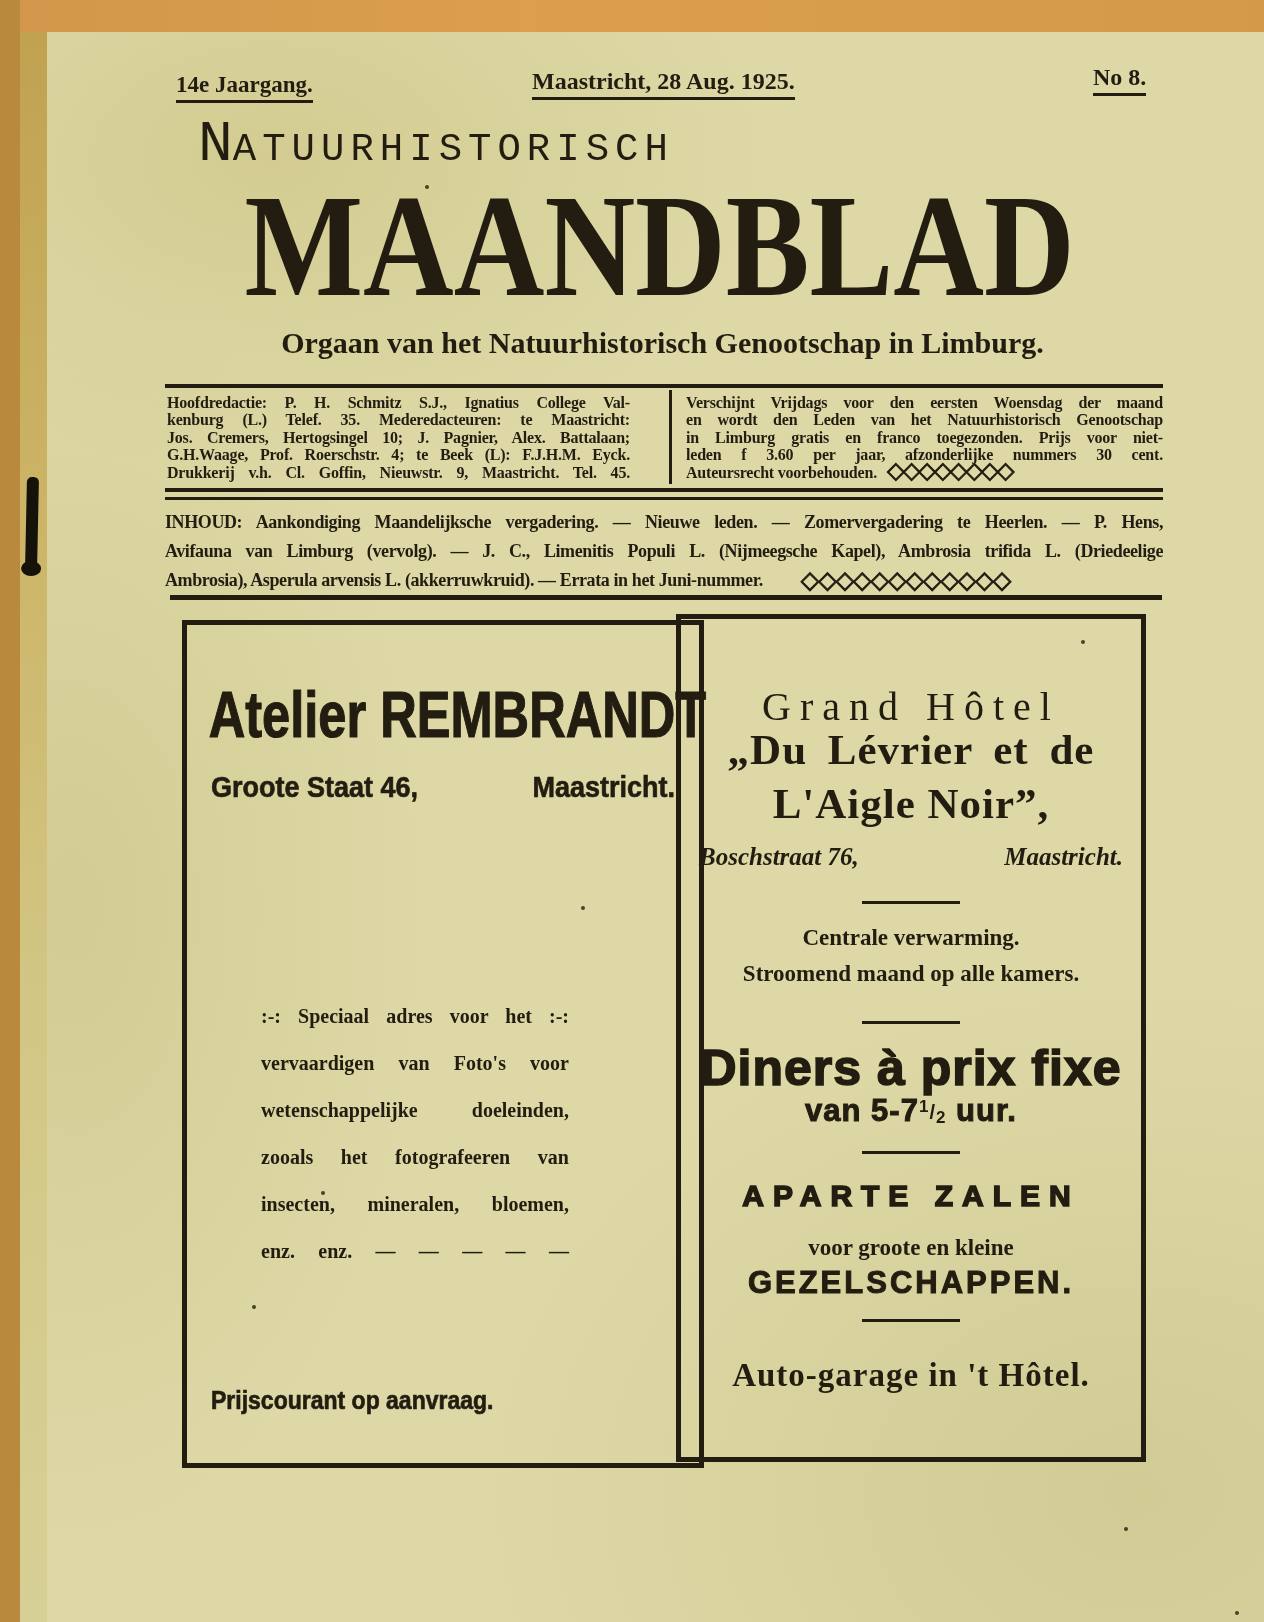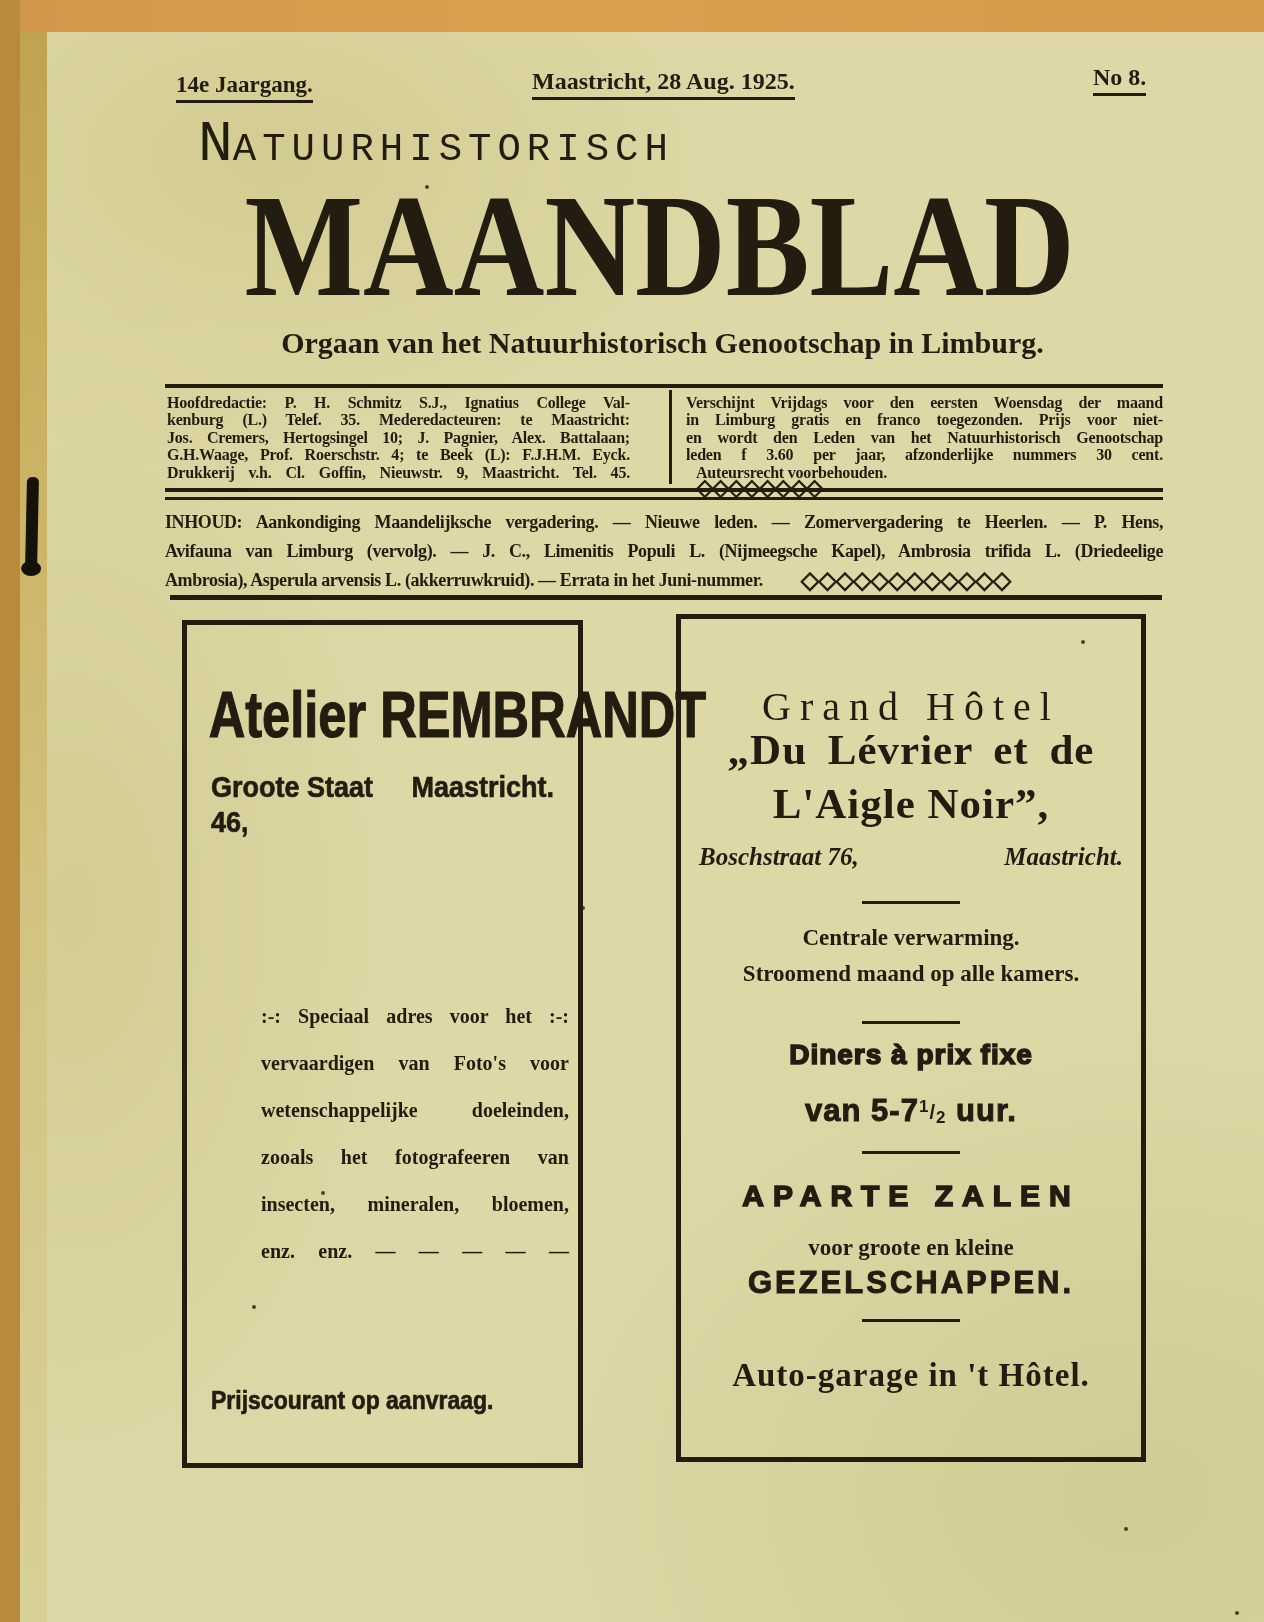--- a/index.html
+++ b/index.html
@@ -46,37 +46,37 @@
     transform:scaleX(.86);transform-origin:50% 0;letter-spacing:0;white-space:nowrap;}
   .subtitle{left:145px;top:326px;width:995px;text-align:center;
     font-size:30px;font-weight:bold;}
 
   .rule-top{left:145px;top:384px;width:998px;height:4px;}
   .ed-col{font-size:16px;font-weight:bold;line-height:17.4px;letter-spacing:-0.2px;}
   .ed-col .ln{text-align:justify;text-align-last:justify;white-space:nowrap;}
   .ed-left{left:147px;top:394px;width:463px;}
   .ed-divider{left:649px;top:390px;width:3px;height:94px;}
   .ed-right{left:666px;top:394px;width:477px;}
-  .ed-last{display:flex;align-items:baseline;white-space:nowrap;flex-direction:column;}
+  .ed-last{display:flex;align-items:baseline;white-space:nowrap;}
   .diamonds{font-weight:bold;letter-spacing:-2px;-webkit-text-stroke:1px #221d10;}
   .ed-last .diamonds{font-size:23px;margin-left:10px;line-height:14px;}
 
   .rule-d1{left:145px;top:488px;width:998px;height:4px;}
   .rule-d2{left:145px;top:497px;width:998px;height:3px;}
 
   .contents{left:145px;top:508px;width:998px;font-size:18px;font-weight:bold;
     line-height:29px;letter-spacing:-0.4px;}
   .contents .ln{text-align:justify;text-align-last:justify;white-space:nowrap;}
   .contents .ln3{display:flex;align-items:center;white-space:nowrap;}
   .contents .diamonds{font-size:24px;margin-left:38px;letter-spacing:-1px;}
 
   .rule-full{left:150px;top:595px;width:992px;height:5px;}
 
   .adbox{border:5px solid #221d10;box-sizing:border-box;background:transparent;}
-  .ad-left{left:162px;top:620px;width:401px;height:848px;}
+  .ad-left{left:162px;top:620px;width:522px;height:848px;}
   .ad-right{left:656px;top:614px;width:470px;height:848px;}
 
   .sans-heavy{font-family:"Liberation Sans","DejaVu Sans",sans-serif;font-weight:bold;
     color:#221d10;}
   .stroke-lg{-webkit-text-stroke:1.6px #221d10;}
   .stroke-md{-webkit-text-stroke:1px #221d10;}
   .stroke-sm{-webkit-text-stroke:.6px #221d10;}
 
   .at-name{left:0;right:0;top:58px;text-align:center;}
   .at-name > span{display:inline-block;font-size:55px;line-height:1;
@@ -93,21 +93,21 @@
   .ctr{left:0;right:0;text-align:center;}
   .ht-h1{top:64px;font-size:40px;font-weight:normal;letter-spacing:9px;}
   .ht-h2{top:106px;font-size:43px;font-weight:bold;letter-spacing:1px;word-spacing:9px;}
   .ht-h3{top:160px;font-size:43px;font-weight:bold;letter-spacing:1px;}
   .ht-addr{left:18px;right:18px;top:224px;display:flex;justify-content:space-between;
     font-size:25px;font-weight:bold;font-style:italic;}
   .hr-short{left:0;right:0;margin:0 auto;width:98px;height:3px;}
   .hr1{top:282px;} .hr2{top:402px;} .hr3{top:532px;} .hr4{top:700px;}
   .ht-f1{top:306px;font-size:23px;font-weight:bold;}
   .ht-f2{top:342px;font-size:23px;font-weight:bold;}
-  .ht-d1{top:420px;font-size:28px;letter-spacing:1px;white-space:nowrap;}
+  .ht-d1{top:420px;font-size:50px;letter-spacing:1px;white-space:nowrap;}
   .ht-d2{top:474px;font-size:31px;letter-spacing:1px;white-space:nowrap;}
   .fr{-webkit-text-stroke:0;font-weight:bold;}
   .fr-n{font-size:17px;vertical-align:9px;}
   .fr-s{font-size:20px;vertical-align:2px;}
   .fr-d{font-size:17px;vertical-align:-2px;}
   .ht-z1{top:560px;font-size:30px;letter-spacing:9px;}
   .ht-z2{top:616px;font-size:23px;font-weight:bold;}
   .ht-z3{top:646px;font-size:31px;letter-spacing:3px;}
   .ht-garage{top:738px;font-size:33px;font-weight:bold;letter-spacing:1px;}
 </style>
@@ -143,22 +143,22 @@
   <div class="abs ed-col ed-left">
     <div class="ln">Hoofdredactie: P. H. Schmitz S.J., Ignatius College Val-</div>
     <div class="ln">kenburg (L.) Telef. 35. Mederedacteuren: te Maastricht:</div>
     <div class="ln">Jos. Cremers, Hertogsingel 10; J. Pagnier, Alex. Battalaan;</div>
     <div class="ln">G.H.Waage, Prof. Roerschstr. 4; te Beek (L): F.J.H.M. Eyck.</div>
     <div class="ln">Drukkerij v.h. Cl. Goffin, Nieuwstr. 9, Maastricht. Tel. 45.</div>
   </div>
   <div class="abs ed-divider ink-rule"></div>
   <div class="abs ed-col ed-right">
     <div class="ln">Verschijnt Vrijdags voor den eersten Woensdag der maand</div>
+    <div class="ln">en wordt den Leden van het Natuurhistorisch Genootschap</div>
     <div class="ln">in Limburg gratis en franco toegezonden. Prijs voor niet-</div>
-    <div class="ln">en wordt den Leden van het Natuurhistorisch Genootschap</div>
     <div class="ln">leden f 3.60 per jaar, afzonderlijke nummers 30 cent.</div>
     <div class="ed-last">
       <span>Auteursrecht voorbehouden.</span>
       <span class="diamonds">◇◇◇◇◇◇◇◇</span>
     </div>
   </div>
 
   <div class="abs rule-d1 ink-rule"></div>
   <div class="abs rule-d2 ink-rule"></div>
 

